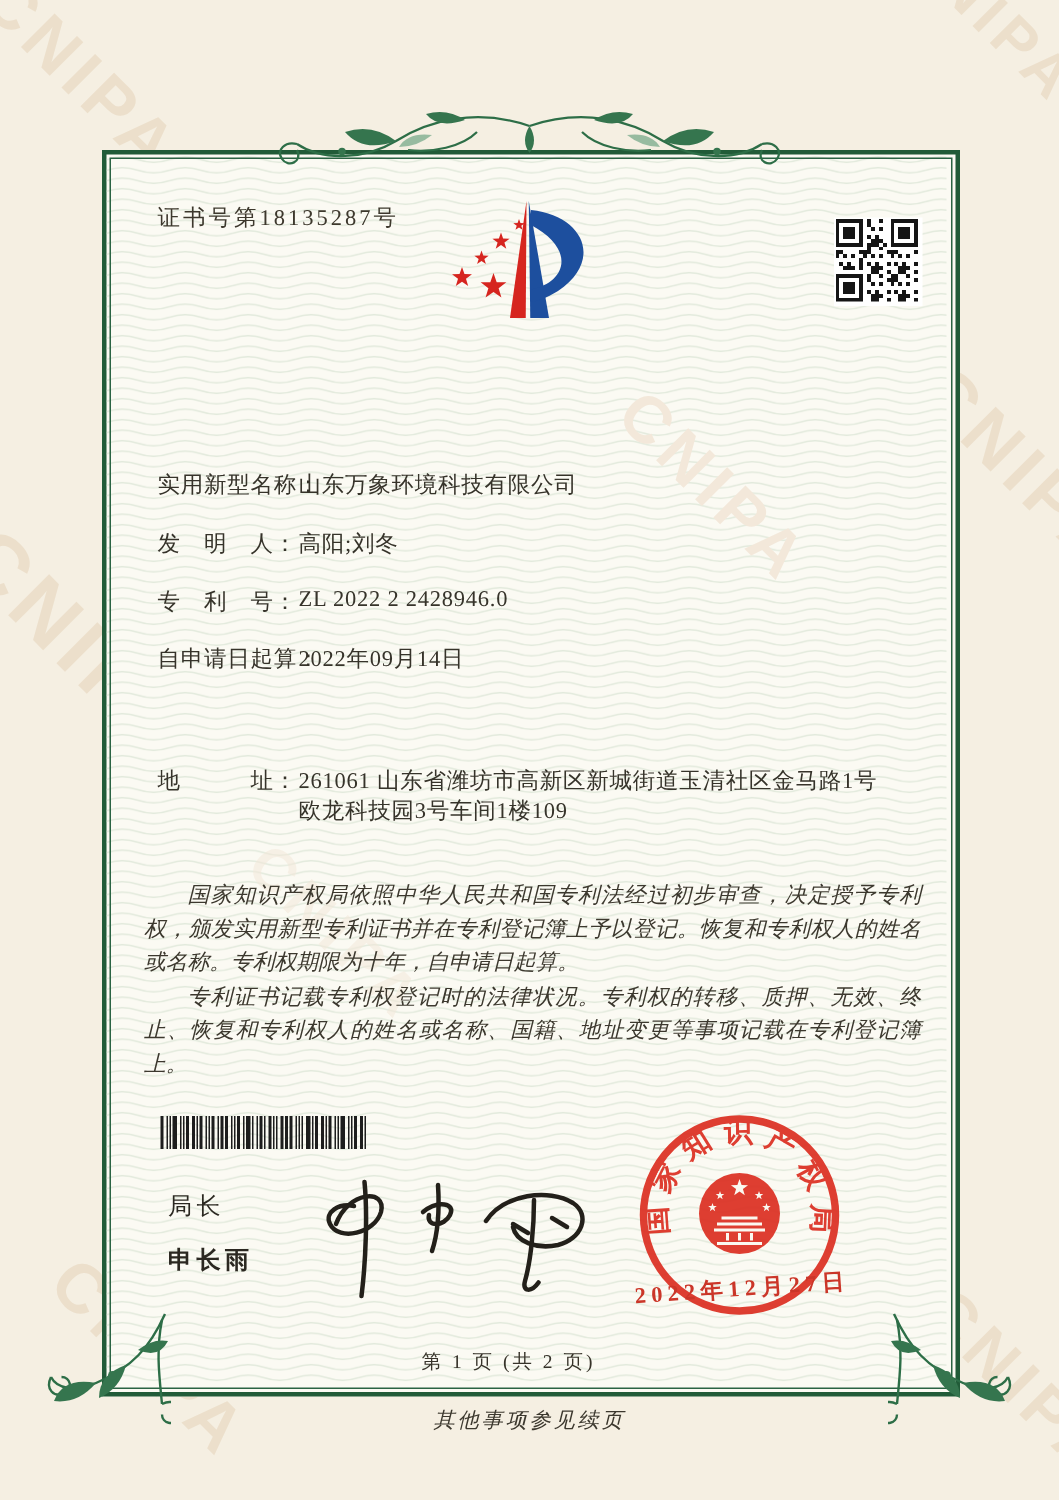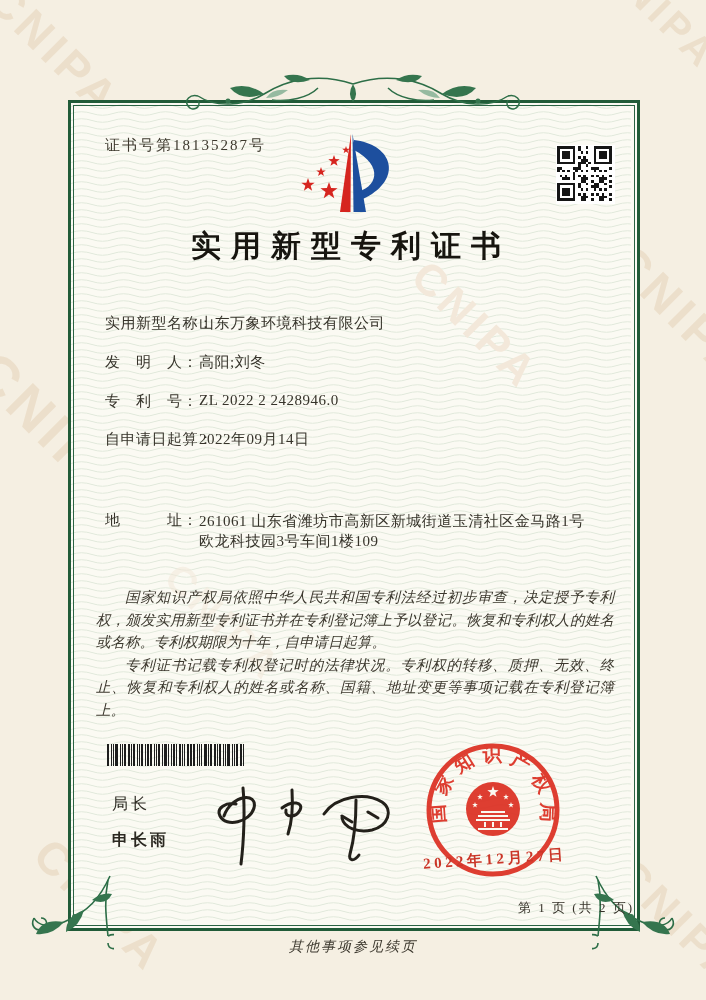--- a/index.html
+++ b/index.html
@@ -64,21 +64,21 @@
   
   .barcode{left:107px;top:744px;width:180px;height:22px;display:flex;align-items:stretch;}
   .barcode i{display:block;background:#1d1d1d;height:100%;}
   
   .sig-role{left:112px;top:794px;font-size:16px;font-weight:normal;color:#2b2821;letter-spacing:3px;}
   .sig-name{left:112px;top:830px;font-size:16px;font-weight:bold;color:#2b2821;letter-spacing:3px;}
   .sig-hand{left:196px;top:778px;width:212px;height:92px;}
   
   .seal{left:420px;top:740px;width:146px;height:146px;opacity:.93;}
   
-  .page-note{left:68px;top:899px;width:566px;text-align:right;font-size:13px;letter-spacing:2px;color:#37332a;}
+  .page-note{left:56px;top:899px;width:566px;text-align:center;font-size:13px;letter-spacing:2px;color:#37332a;}
   .cont-note{left:0;top:938px;width:706px;text-align:center;font-size:14px;font-style:italic;color:#3c382e;letter-spacing:2px;}
 </style>
 </head>
 <body>
 
 <div class="page">
 
   <span class="wm" style="left:-28px;top:22px;font-size:46px;">CNIPA</span>
   <span class="wm" style="left:586px;top:-12px;font-size:40px;">CNIPA</span>
   <span class="wm" style="left:-44px;top:398px;font-size:56px;">CNIPA</span>
@@ -280,21 +280,20 @@
       <g fill="#d6251f">
         <polygon points="0,-1 0.235,-0.324 0.951,-0.309 0.38,0.124 0.588,0.809 0,0.4 -0.588,0.809 -0.38,0.124 -0.951,-0.309 -0.235,-0.324" transform="translate(56,22) scale(4)"></polygon>
         <polygon points="0,-1 0.235,-0.324 0.951,-0.309 0.38,0.124 0.588,0.809 0,0.4 -0.588,0.809 -0.38,0.124 -0.951,-0.309 -0.235,-0.324" transform="translate(44,33) scale(6)"></polygon>
         <polygon points="0,-1 0.235,-0.324 0.951,-0.309 0.38,0.124 0.588,0.809 0,0.4 -0.588,0.809 -0.38,0.124 -0.951,-0.309 -0.235,-0.324" transform="translate(31,44) scale(5)"></polygon>
         <polygon points="0,-1 0.235,-0.324 0.951,-0.309 0.38,0.124 0.588,0.809 0,0.4 -0.588,0.809 -0.38,0.124 -0.951,-0.309 -0.235,-0.324" transform="translate(18,57) scale(7)"></polygon>
         <polygon points="0,-1 0.235,-0.324 0.951,-0.309 0.38,0.124 0.588,0.809 0,0.4 -0.588,0.809 -0.38,0.124 -0.951,-0.309 -0.235,-0.324" transform="translate(39,63) scale(9)"></polygon>
       </g>
     </svg>
   </div>
 
-  <div class="content title">实用新型专利证书</div>
 
   <div class="content field-row r-name">
     <span class="lbl">实用新型名称：</span><span>山东万象环境科技有限公司</span>
   </div>
   <div class="content field-row r-inv">
     <span class="lbl">发　明　人：</span><span>高阳;刘冬</span>
   </div>
   <div class="content field-row r-pno">
     <span class="lbl">专　利　号：</span><span>ZL 2022 2 2428946.0</span>
   </div>

